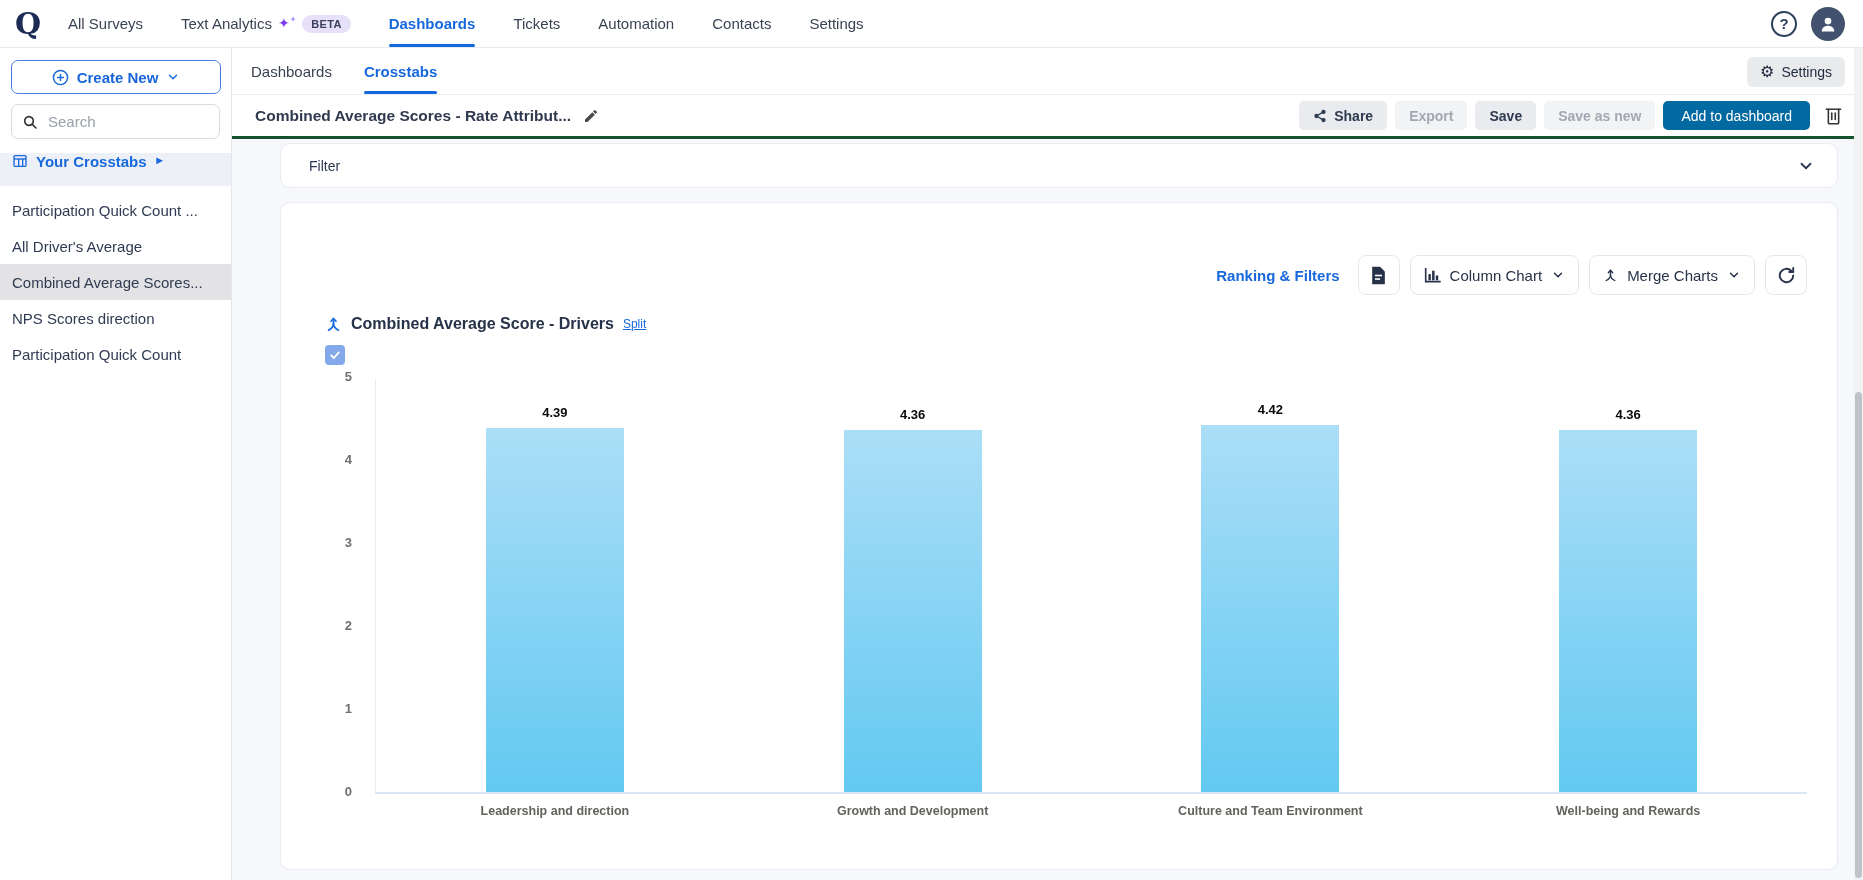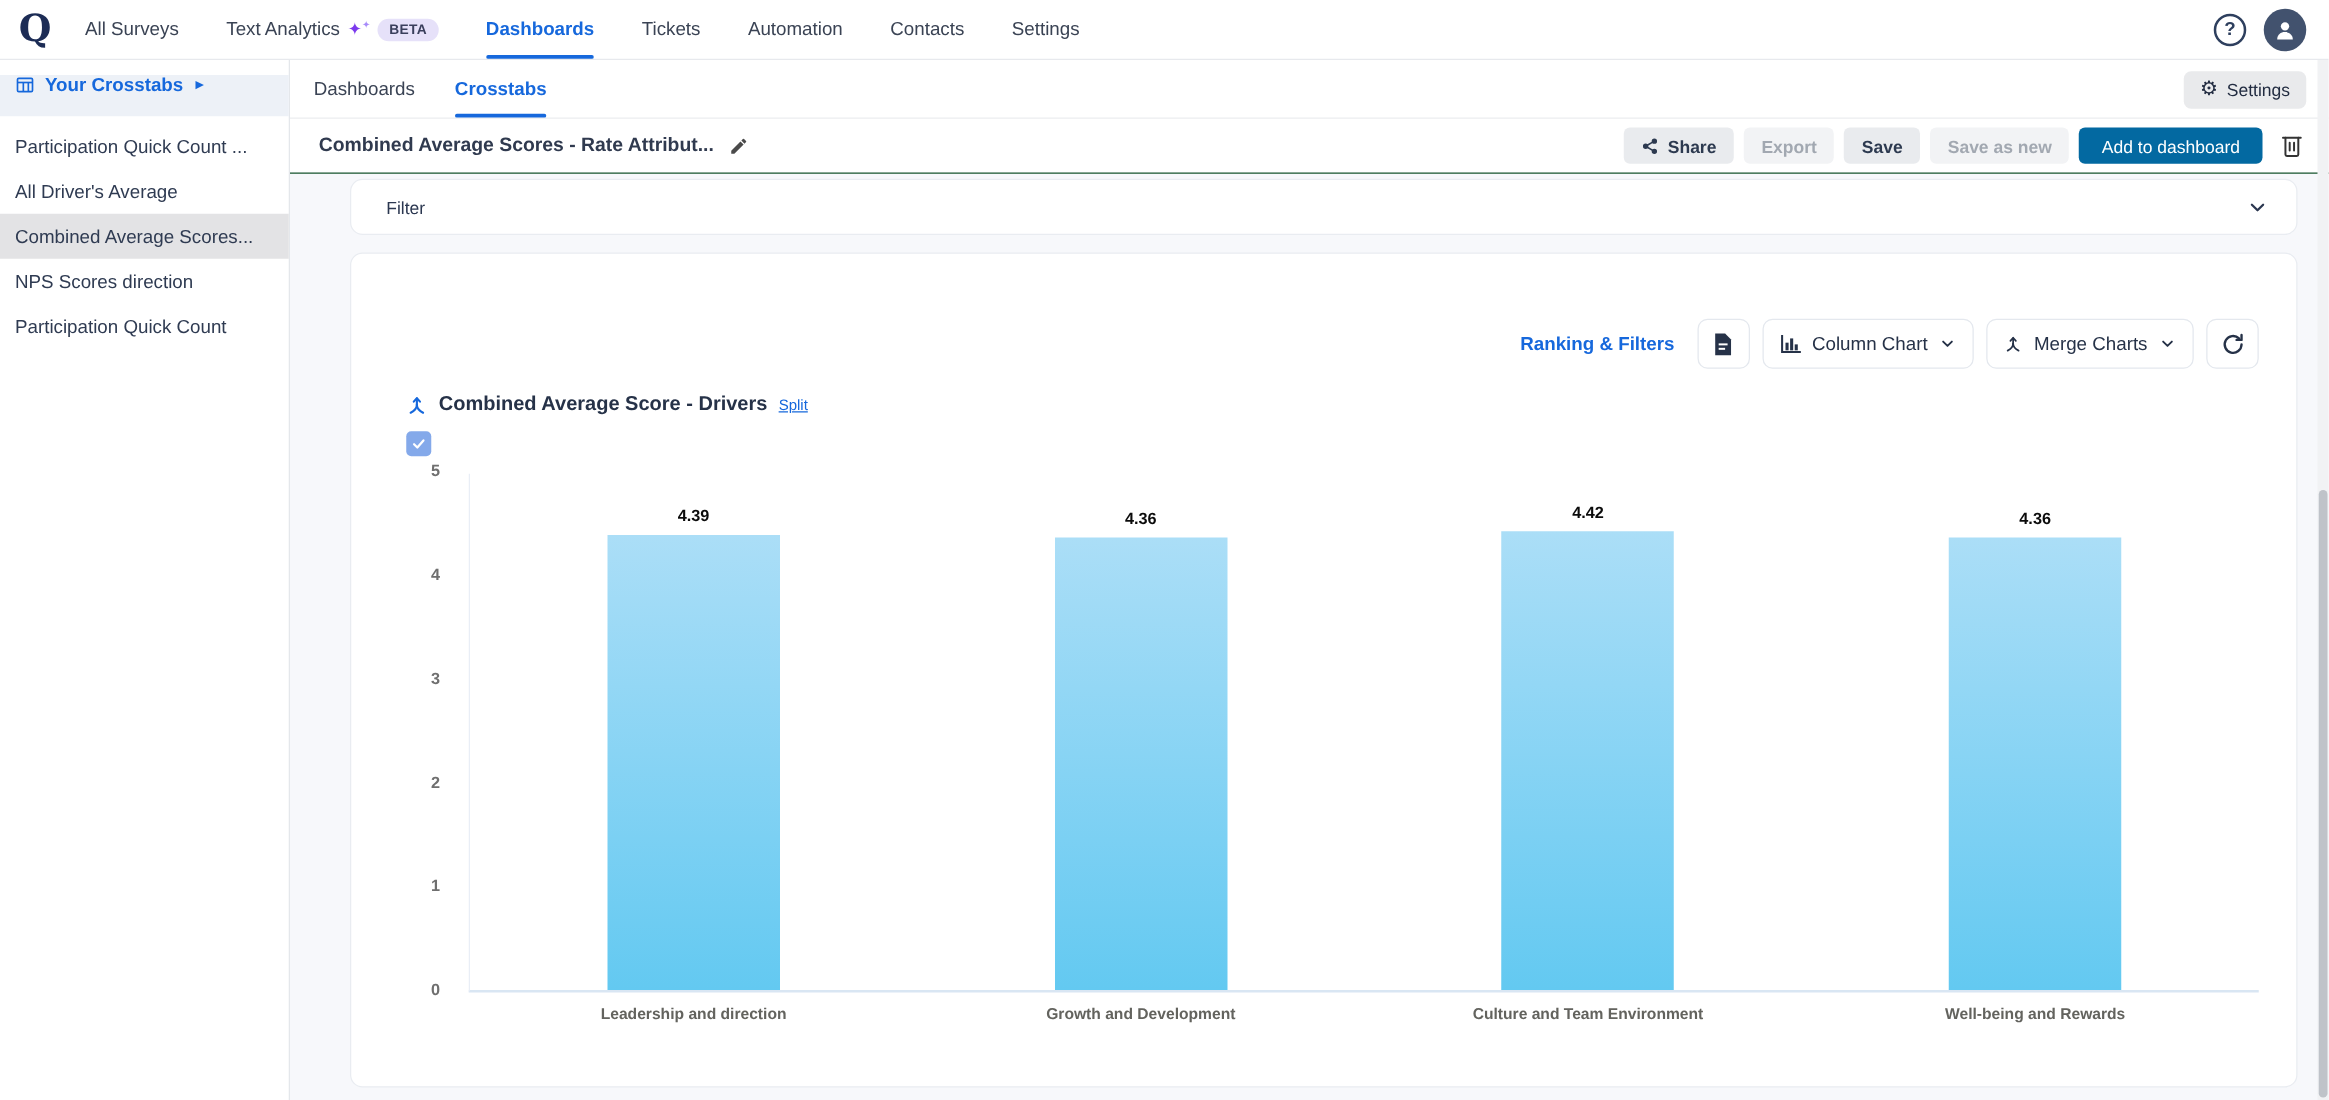--- a/index.html
+++ b/index.html
@@ -64,21 +64,21 @@
   .tab.active { color:#1668dc; font-weight:bold; }
   .tab.active::after { content:""; position:absolute; left:0; right:0; bottom:0; height:3px;
          background:#1668dc; border-radius:2px; }
   .settings-btn { position:absolute; right:18px; top:9px; height:30px; border:none;
          border-radius:6px; background:#e9eaec; color:#222c41; font-size:14px; display:flex;
          align-items:center; gap:7px; padding:0 13px; cursor:pointer;
          font-family:"Liberation Sans", sans-serif; }
   .gear { font-size:16px; line-height:1; }
 
   
-  .titlerow { height:44px; background:#fff; border-bottom:1px solid #14532d; display:flex;
+  .titlerow { height:44px; background:#fff; border-bottom:3px solid #14532d; display:flex;
               align-items:center; padding:0 18px 0 23px; flex-shrink:0; }
   .page-title { font-weight:bold; font-size:15.5px; color:#303a4f; }
   .edit-pencil { margin-left:12px; cursor:pointer; }
   .title-actions { margin-left:auto; display:flex; align-items:center; gap:8px; }
   .btn { height:29px; border:none; border-radius:5px; display:inline-flex; align-items:center;
          gap:7px; padding:0 14px; font-size:14px; cursor:pointer;
          font-family:"Liberation Sans", sans-serif; white-space:nowrap; }
   .btn.gray  { background:#e9ebee; color:#2d3a50; font-weight:600; }
   .btn.light { background:#f2f3f5; color:#a2a8b1; font-weight:600; }
   .btn.primary { background:#0369a1; color:#fff; padding:0 18px; font-weight:400; }
@@ -166,21 +166,39 @@
         <circle cx="12" cy="8.5" r="4" fill="#fff"></circle>
         <path d="M4.5 21c0-4.5 3.4-7 7.5-7s7.5 2.5 7.5 7z" fill="#fff"></path>
       </svg>
     </div>
   </div>
 </header>
 
 <div class="layout">
 
   <aside class="sidebar">
-
+    <button class="create-new">
+      <svg width="17" height="17" viewBox="0 0 24 24" fill="none" stroke="#1765d8" stroke-width="2">
+        <circle cx="12" cy="12" r="10"></circle>
+          <line x1="12" y1="7" x2="12" y2="17"></line>
+          <line x1="7" y1="12" x2="17" y2="12"></line>
+      </svg>
+      <span>Create New</span>
+      <svg width="14" height="14" viewBox="0 0 24 24" fill="none" stroke="#1765d8" stroke-width="2.4" stroke-linecap="round" stroke-linejoin="round">
+        <polyline points="6 9 12 15 18 9"></polyline>
+      </svg>
+    </button>
+
+    <div class="search-box">
+      <svg width="16" height="16" viewBox="0 0 24 24" fill="none" stroke="#333" stroke-width="2.4" stroke-linecap="round">
+        <circle cx="10.5" cy="10.5" r="6.5"></circle>
+          <line x1="15.5" y1="15.5" x2="21" y2="21"></line>
+      </svg>
+      <input type="text" placeholder="Search" style="">
+    </div>
 
     <div class="crosstabs-header">
       <svg width="16" height="16" viewBox="0 0 24 24" fill="none" stroke="#1668dc" stroke-width="2">
         <rect x="3" y="4" width="18" height="16" rx="1.5"></rect>
         <line x1="3" y1="9" x2="21" y2="9"></line>
           <line x1="10" y1="9" x2="10" y2="20"></line>
           <line x1="16" y1="9" x2="16" y2="20"></line>
       </svg>
       <span>Your Crosstabs</span>
       <span class="arrow">▸</span>

